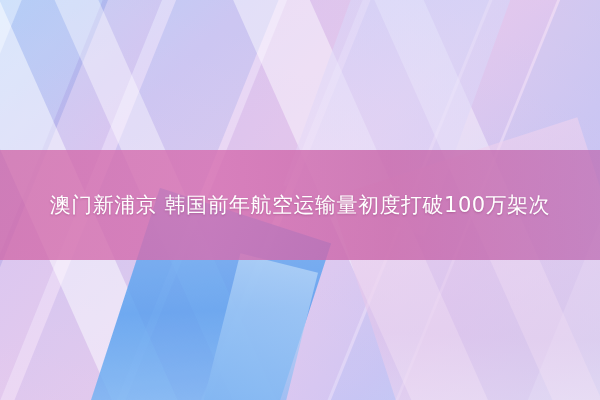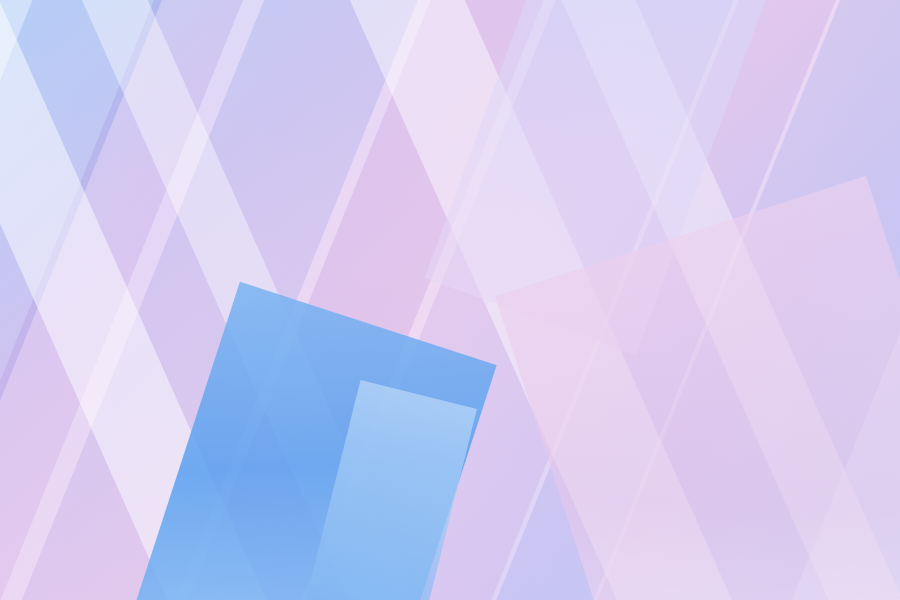--- a/index.html
+++ b/index.html
@@ -145,15 +145,18 @@
   <div class="ribbon-rev v1"></div>
   <div class="ribbon-rev v2"></div>
   <div class="ribbon-rev v3"></div>
   <div class="ribbon-rev v4"></div>
 
   <div class="violet-wedge"></div>
   <div class="pink-wedge"></div>
   <div class="blue-wedge"></div>
   <div class="blue-wedge2"></div>
 
+  <div id="title-band">
+    <div id="title-text">澳门新浦京 韩国前年航空运输量初度打破100万架次</div>
+  </div>
 
   <div id="watermark"></div>
 </div>
 
 </body></html>

